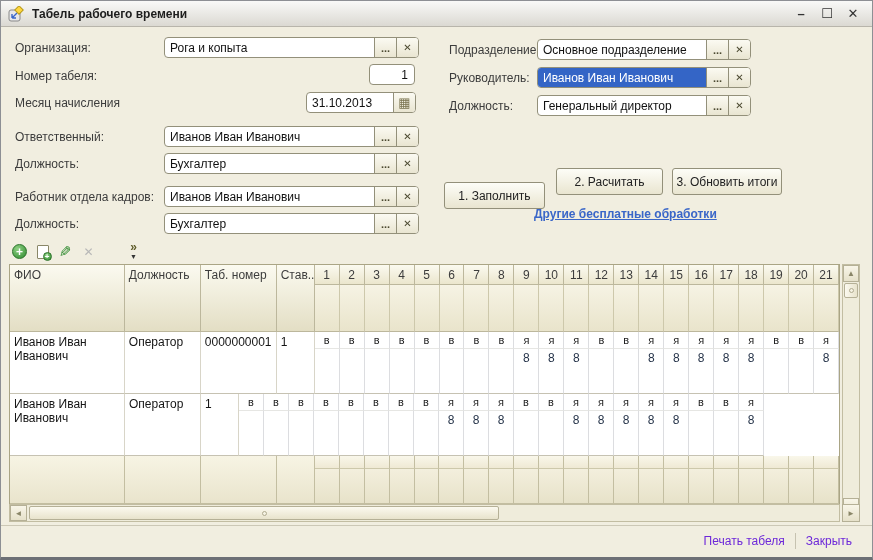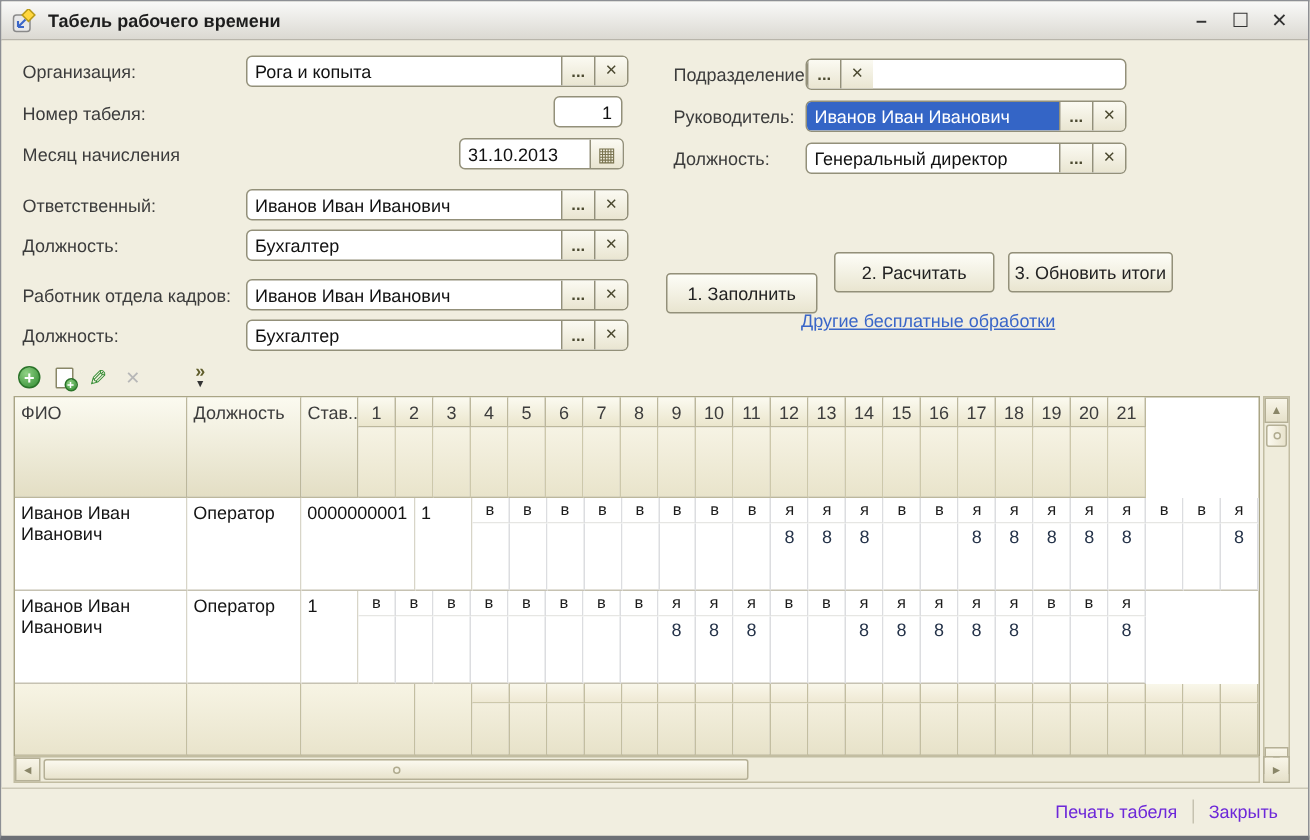--- a/index.html
+++ b/index.html
@@ -170,41 +170,42 @@
       <span class="ftext">Бухгалтер</span>
       <span class="fbtn">...</span>
       <span class="fbtn clear">✕</span>
     </div>
 
     <span class="lbl abs" style="left:448px; top:16px;">Подразделение:</span>
     <span class="lbl abs" style="left:448px; top:44px;">Руководитель:</span>
     <span class="lbl abs" style="left:448px; top:72px;">Должность:</span>
 
     <div class="fieldgroup abs" style="left:536px; top:12px; width:214px;">
+      <span class="ftext">Основное подразделение</span>
       <span class="fbtn">...</span>
       <span class="fbtn clear">✕</span>
     </div>
 
     <div class="fieldgroup abs" style="left:536px; top:40px; width:214px;">
       <span class="ftext selected">Иванов Иван Иванович</span>
       <span class="fbtn">...</span>
       <span class="fbtn clear">✕</span>
     </div>
 
     <div class="fieldgroup abs" style="left:536px; top:68px; width:214px;">
       <span class="ftext">Генеральный директор</span>
       <span class="fbtn">...</span>
       <span class="fbtn clear">✕</span>
     </div>
 
     <button class="actbtn abs" style="left:443px; top:155px; width:101px;">1. Заполнить</button>
     <button class="actbtn abs" style="left:555px; top:141px; width:107px;">2. Расчитать</button>
     <button class="actbtn abs" style="left:671px; top:141px; width:110px;">3. Обновить итоги</button>
 
-    <span class="link abs" style="left:533px; top:180px;">Другие бесплатные обработки</span>
+    <span class="link abs" style="left:533px; top:180px;font-weight:bold;">Другие бесплатные обработки</span>
 
     <div class="abs" style="left:10px; top:216px; display:flex; gap:6px; align-items:center;">
       <span class="tbicon">
           <span class="icon-add">+</span>
         </span>
       <span class="tbicon">
           <span class="icon-copy">
             <span class="mini">+</span>
           </span>
         </span>
@@ -219,20 +220,21 @@
             <span class="chev">»</span>
             <span class="arr">▼</span>
           </span>
       </span>
     </div>
 
     <div class="tablewrap" id="table-root">
         <div class="trow" style="height: 67px;">
           <div class="hcell" style="width: 115px;">ФИО</div>
           <div class="hcell" style="width: 76px;">Должность</div>
+          <div class="hcell" style="width: 76px;">Таб. номер</div>
           <div class="hcell" style="width: 38px;">Став...</div>
           <div class="daycol" style="width: 25px;">
             <div class="daynum">1</div>
             <div class="daysub"></div>
           </div>
           <div class="daycol" style="width: 25px;">
             <div class="daynum">2</div>
             <div class="daysub"></div>
           </div>
           <div class="daycol" style="width: 25px;">

